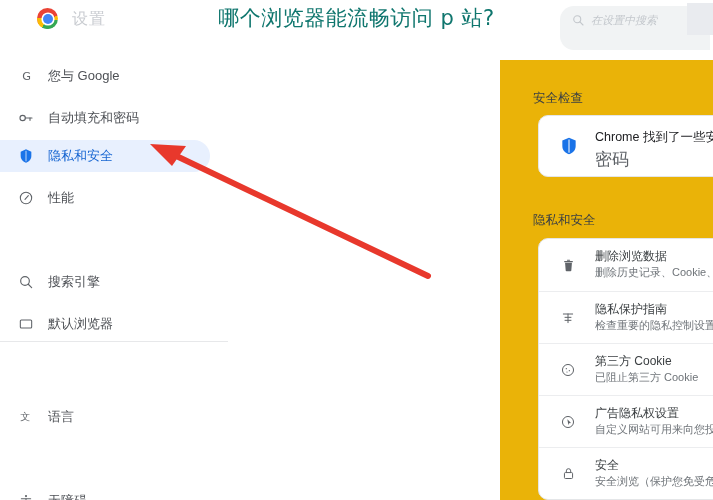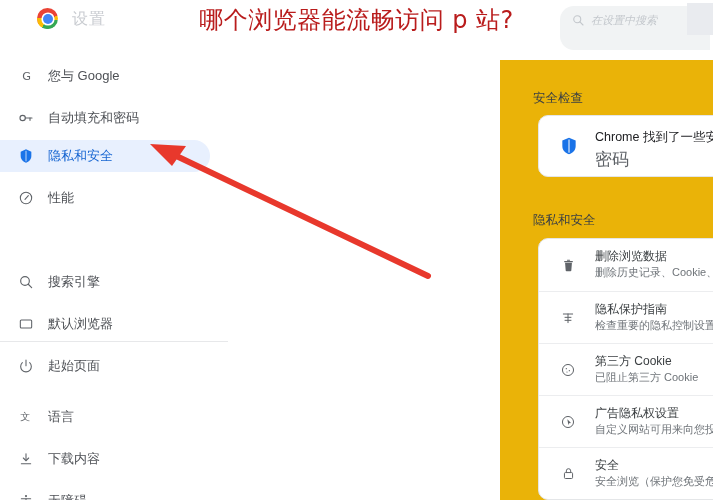--- a/index.html
+++ b/index.html
@@ -23,21 +23,21 @@
   .settings-title{position:absolute;left:44px;top:9px;font-size:16px;color:#c9ccd1;letter-spacing:1px;}
 
   .searchbox{position:absolute;left:532px;top:6px;width:150px;height:44px;background:#f1f3f4;
     border-radius:14px 0 0 14px;font-style:italic;}
   .search-icon{position:absolute;left:12px;top:8px;width:12px;height:12px;}
   .search-ph{position:absolute;left:31px;top:7px;font-size:11px;color:#c3c7cc;white-space:nowrap;}
   .right-stub{position:absolute;left:659px;top:3px;width:54px;height:32px;background:#e9ebef;}
 
   
   .overlay-title{position:absolute;left:0;top:4px;width:713px;text-align:center;
-    font-size:24px;color:#b91c1c;letter-spacing:0.5px;white-space:nowrap;z-index:30;
+    font-size:21px;color:#0f766e;letter-spacing:0.5px;white-space:nowrap;z-index:30;
     font-family:"DejaVu Sans","Liberation Sans",sans-serif;}
 
   
   .sidebar{position:absolute;left:0;top:43px;width:240px;height:457px;background:#fff;}
   .nav-item{position:absolute;left:0;width:210px;height:32px;display:flex;align-items:center;
     border-radius:0 16px 16px 0;box-sizing:border-box;}
   .nav-item.sel{background:#e8f0fe;}
   .nav-icon{position:absolute;left:17px;top:50%;transform:translateY(-50%);
     width:18px;height:18px;display:flex;align-items:center;justify-content:center;color:#5f6368;}
   .nav-item.sel .nav-icon{color:#1a73e8;}
@@ -141,51 +141,32 @@
 
     <div class="nav-item" style="top:265px">
       <span class="nav-icon">
         <svg viewBox="0 0 24 24" width="16" height="16" fill="none" stroke="#5f6368" stroke-width="1.6">
           <rect x="3.5" y="6" width="17" height="12" rx="1.5"></rect>
         </svg>
       </span>
       <span class="nav-label">默认浏览器</span>
     </div>
 
-    <div class="nav-item" style="top:307px">
-      <span class="nav-icon">
-        <svg viewBox="0 0 24 24" width="16" height="16" fill="none" stroke="#5f6368" stroke-width="1.6" stroke-linecap="round">
-          <path d="M6.5 7 A8 8 0 1 0 17.5 7"></path>
-            <line x1="12" y1="3" x2="12" y2="11.5"></line>
-        </svg>
-      </span>
-      <span class="nav-label">起始页面</span>
-    </div>
 
     <div class="nav-divider" style="top:298px"></div>
 
     <div class="nav-item" style="top:358px">
       <span class="nav-icon">
         <svg viewBox="0 0 24 24" width="16" height="16">
             <text x="11" y="17" font-size="15" font-family="DejaVu Sans, sans-serif" text-anchor="middle" fill="#5f6368">文</text>
           </svg>
       </span>
       <span class="nav-label">语言</span>
     </div>
 
-    <div class="nav-item" style="top:400px">
-      <span class="nav-icon">
-        <svg viewBox="0 0 24 24" width="16" height="16" fill="none" stroke="#5f6368" stroke-width="1.6" stroke-linecap="round">
-          <line x1="12" y1="4" x2="12" y2="14"></line>
-            <polyline points="8,10.5 12,14.5 16,10.5"></polyline>
-            <line x1="5" y1="19" x2="19" y2="19"></line>
-        </svg>
-      </span>
-      <span class="nav-label">下载内容</span>
-    </div>
 
     <div class="nav-item" style="top:442px">
       <span class="nav-icon">
         <svg viewBox="0 0 24 24" width="16" height="16" fill="none" stroke="#5f6368" stroke-width="1.6" stroke-linecap="round">
           <circle cx="12" cy="4.6" r="1.6" fill="#5f6368" stroke="none"></circle>
           <line x1="5" y1="8.5" x2="19" y2="8.5"></line>
             <line x1="12" y1="8.5" x2="12" y2="15"></line>
           <line x1="12" y1="15" x2="8.5" y2="20"></line>
             <line x1="12" y1="15" x2="15.5" y2="20"></line>
         </svg>

